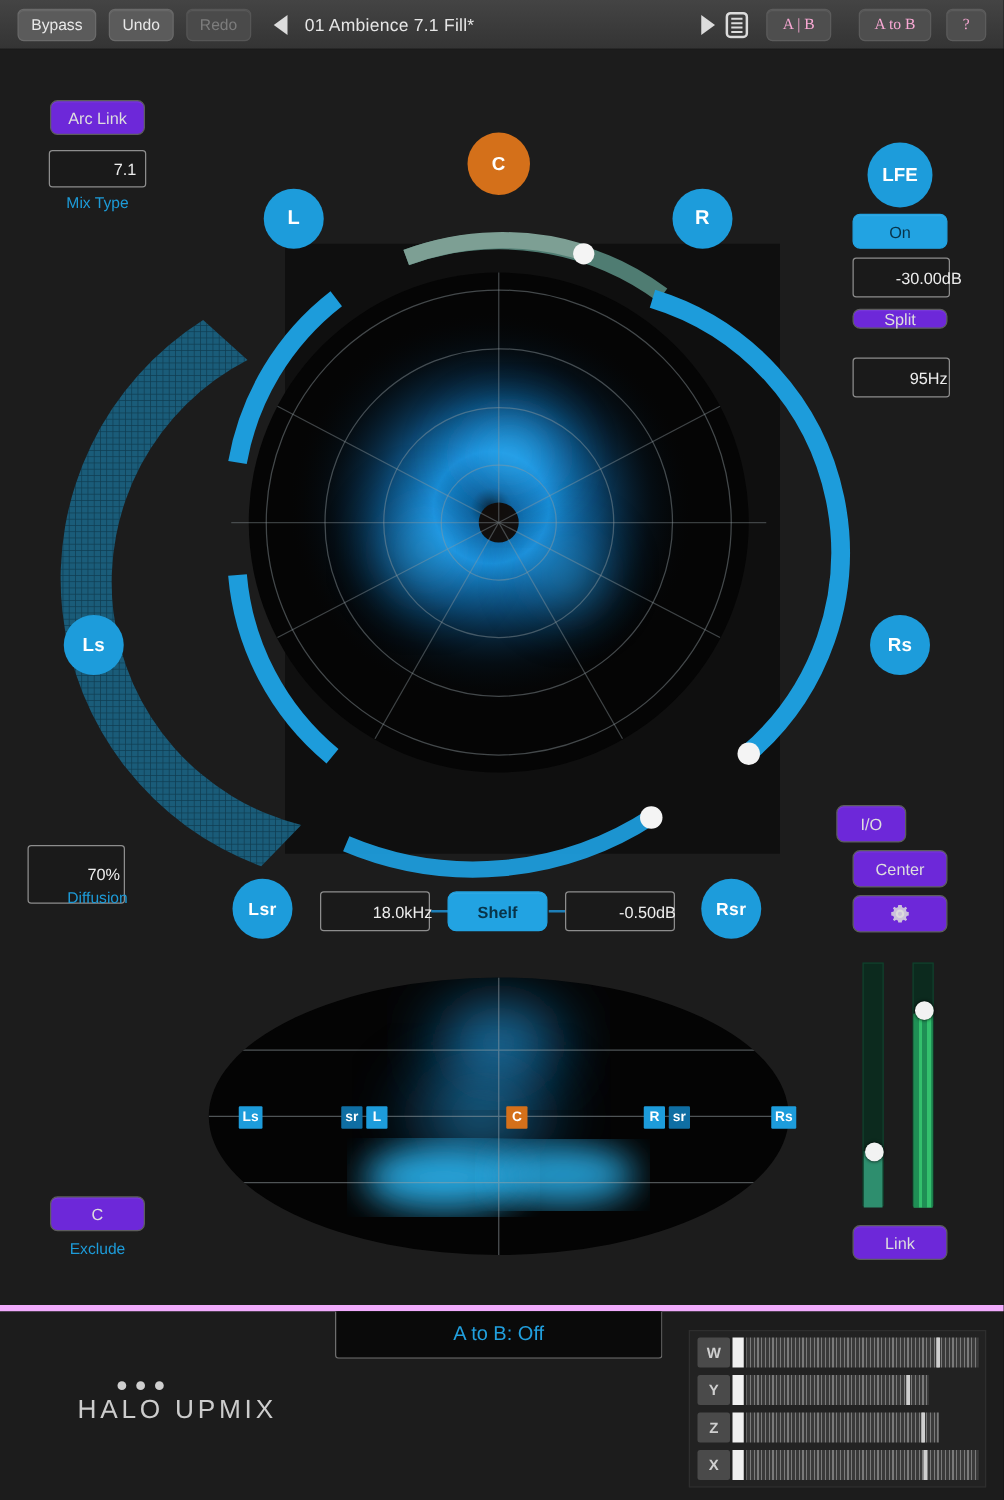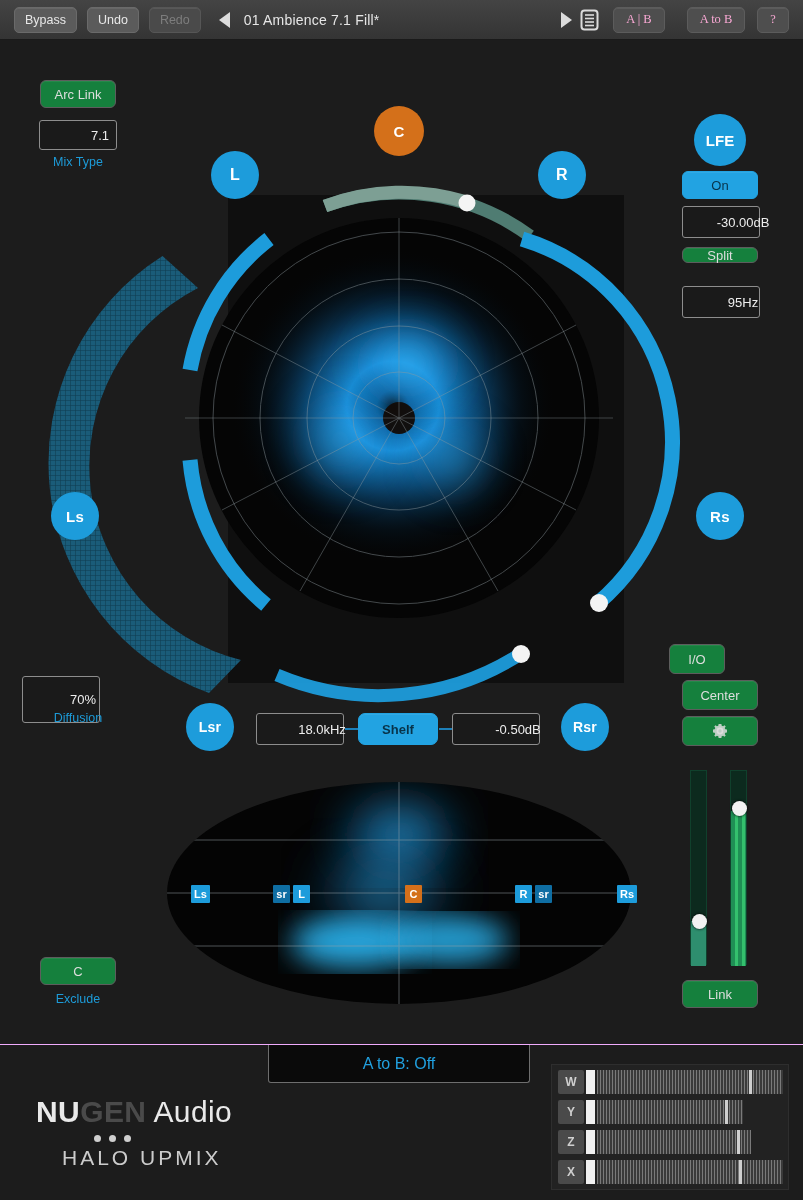--- a/index.html
+++ b/index.html
@@ -53,21 +53,21 @@
     background:#1c1c1c;
   }
 
   
   .field {
     background:#1a1a1a; border:1px solid #8d8d8d; border-radius:3px;
     color:#ededed; font-size:13px; display:flex; align-items:center;
     justify-content:center; position:absolute;padding-left:44px;
   }
   .pill {
-    border-radius:6px; background:#15803d; color:#dedede; font-size:13px;
+    border-radius:6px; background:#6d28d9; color:#dedede; font-size:13px;
     display:flex; align-items:center; justify-content:center;
     position:absolute; border:1px solid #5d5d5d;
     box-shadow:0 1px 0 rgba(255,255,255,.07) inset;
   }
   .pill.on { background:#22a3e2; color:#083349; border-color:#22a3e2; }
   .bluelabel {
     position:absolute; color:#1d9bd8; font-size:12.5px; text-align:center;
   }
 
   
@@ -132,21 +132,21 @@
   }
   .fader-fill { position:absolute; left:0; width:100%; background:#1f8f55; }
   .fader-knob {
     position:absolute; width:15px; height:15px; border-radius:50%;
     background:#f2f2f2; left:1px; box-shadow:0 0 3px #000;
   }
 
   
   #footer {
     position:absolute; left:0; top:1044px; width:803px; height:156px;
-    background:#1c1c1c; border-top:1px solid #f0abfc;
+    background:#1c1c1c; border-top:5px solid #f0abfc;
   }
   #ab-status-tab {
     position:absolute; left:268px; top:0px; width:262px; height:38px;
     background:#0a0a0a;
     border-left:1px solid #6e6e6e; border-right:1px solid #6e6e6e;
     border-bottom:1px solid #6e6e6e;
     border-radius:0 0 3px 3px;
     transform:skew(0deg);
     display:flex; align-items:center; justify-content:center;
     color:#21a0df; font-size:16px;
@@ -365,23 +365,20 @@
         <div class="fader-knob" style="top: 30px;"></div>
       </div>
     </div>
   <div class="pill" id="link-btn">Link</div>
 </div>
 
 <div id="footer">
   <div id="ab-status-tab">A to B: Off</div>
 
   <div id="brand-block">
-    <div id="brand-line1">
-      <span id="brand-nu">NU</span><span id="brand-gen">GEN</span><span id="brand-audio"> Audio</span>
-    </div>
     <div id="brand-dots">
       <div class="bdot"></div>
       <div class="bdot"></div>
       <div class="bdot"></div>
     </div>
     <div id="brand-line2">HALO  UPMIX</div>
   </div>
 </div>
 
 <div id="ambi-meter">

